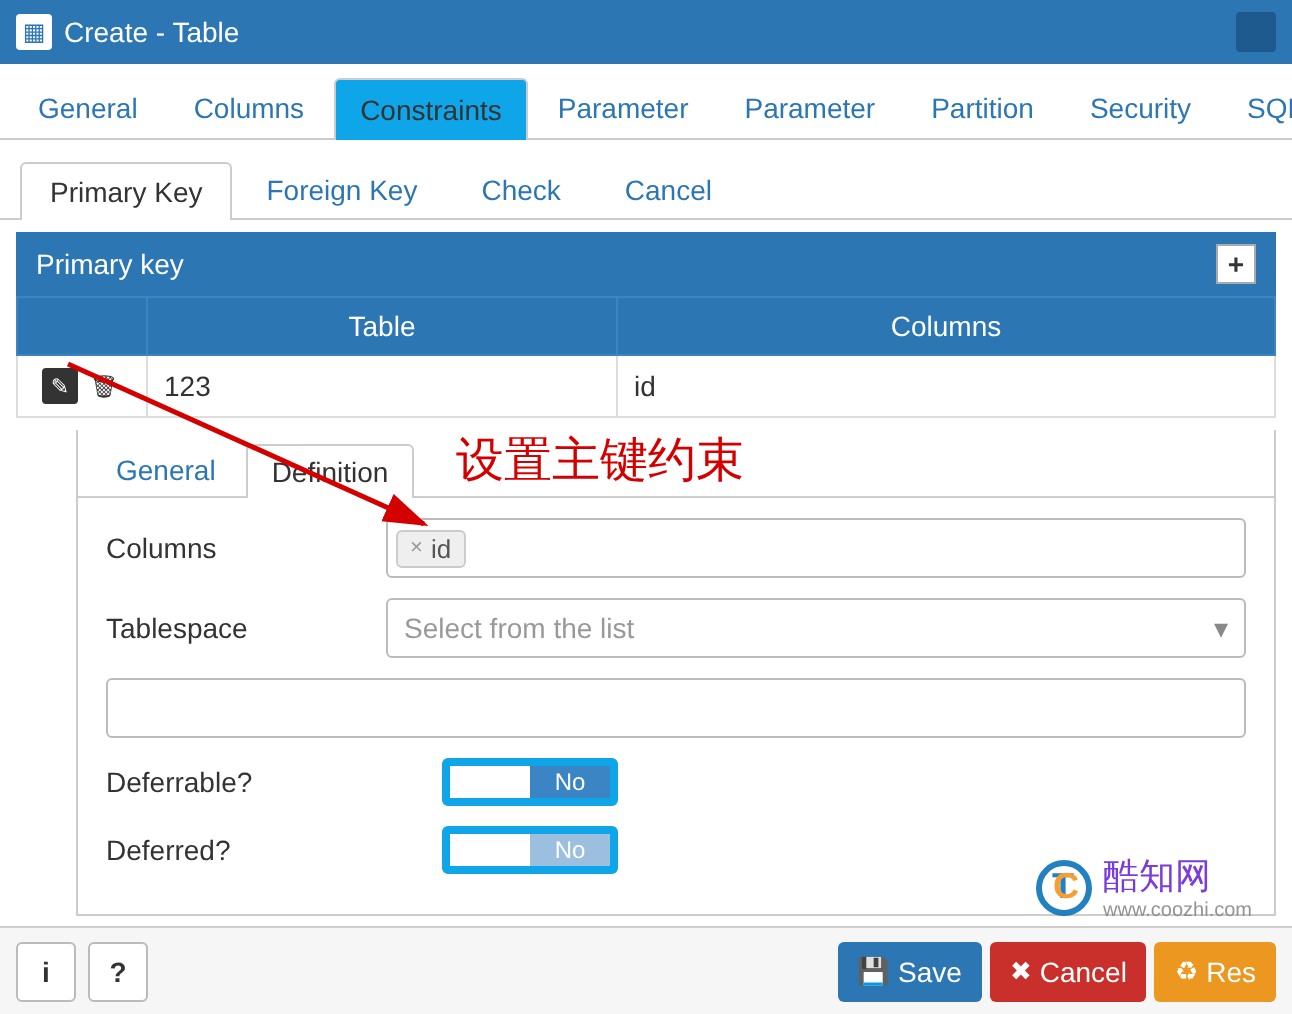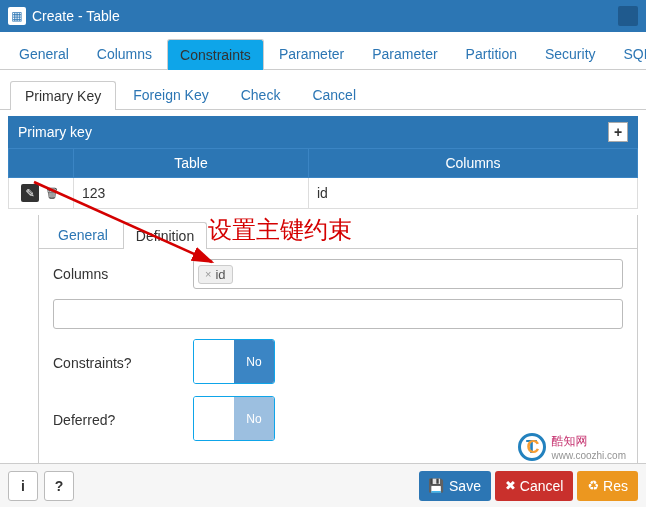--- a/index.html
+++ b/index.html
@@ -223,24 +223,25 @@
   }
   .text-input {
     border: 1px solid #bbb;
     border-radius: 3px;
     height: 30px;
     width: 100%;
     padding: 0 8px;
   }
   .toggle {
     display: inline-flex;
-    border: 1px solid #0ea5e9;
+    border: 4px solid #0ea5e9;
     border-radius: 3px;
     overflow: hidden;
-    height: 45px;
+    height: 24px;
+    margin-left: 28px;
   }
   .toggle span {
     width: 40px;
     display: flex;
     align-items: center;
     justify-content: center;
     font-size: 12px;
   }
   .toggle .on {
     background: #fff;
@@ -289,20 +290,21 @@
 
   
   .annotation {
     position: absolute;
     color: #d40000;
     font-size: 24px;
     top: 214px;
     left: 208px;
     font-family: "SimSun","STSong",serif;
     pointer-events: none;
+    padding-left: 20px;
   }
   .arrow {
     position: absolute;
     top: 178px;
     left: 32px;
     pointer-events:none;
   }
 
   
   .watermark {
@@ -320,21 +322,21 @@
     width:28px; height:28px;
     border-radius:50%;
     border:3px solid #0b74b8;
     position:relative;
     display:flex; align-items:center; justify-content:center;
     font-weight:bold;
     color:#0b74b8;
     background:#fff;
   }
   .wm-logo .c-orange { color:#f7941e; position:absolute; left:6px; }
-  .wm-cn { font-size:12px; color:#be185d; }
+  .wm-cn { font-size:18px; color:#6d28d9; }
   .wm-en { font-size:10px; color:#888; }
 </style>
 </head>
 <body>
 
 <div class="title-bar">
   <span class="title-icon">▦</span>
   <span class="title-text">Create - Table</span>
   <span class="title-btn"></span>
 </div>
@@ -398,29 +400,37 @@
       <div class="form-control">
         <div class="tag-input">
           <span class="tag">
             <span class="x">×</span>
             <span>id</span>
           </span>
         </div>
       </div>
     </div>
 
+    <div class="form-row">
+      <div class="form-label">Tablespace</div>
+      <div class="form-control">
+        <div class="select">
+          <span>Select from the list</span>
+        </div>
+      </div>
+    </div>
 
     <div class="form-row">
       <div class="form-control">
         <input class="text-input" value="" style="">
       </div>
     </div>
 
     <div class="form-row">
-      <div class="form-label">Constraints?</div>
+      <div class="form-label">Deferrable?</div>
       <div class="form-control">
         <div class="toggle">
           <span class="on"></span>
           <span class="no">No</span>
         </div>
       </div>
     </div>
 
     <div class="form-row">
       <div class="form-label">Deferred?</div>

